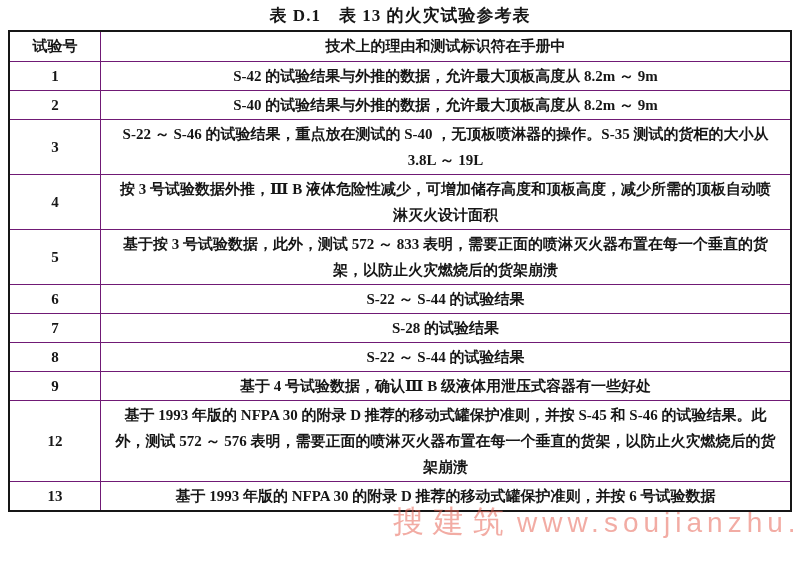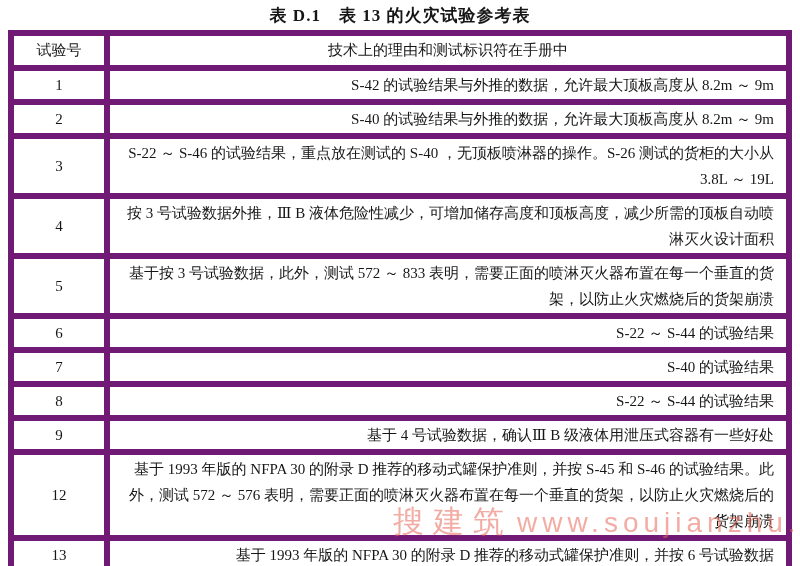--- a/index.html
+++ b/index.html
@@ -29,36 +29,36 @@
     position: absolute;
     left: 8px;
     top: 30px;
     width: 784px;
     border-collapse: collapse;
     border: 2px solid #161616;
     font-size: 15px;
     table-layout: fixed;
   }
   .ref-table th, .ref-table td {
-    border: 6px solid #701a75;
-    font-weight: normal;
+    border: 1px solid #701a75;
+    font-weight: bold;
     vertical-align: middle;
   }
   .ref-table th.col-no, .ref-table td.cell-no {
     width: 86px;
     text-align: center;
     padding: 1px 2px;
   }
   .ref-table th.col-desc {
     text-align: center;
     padding: 3px 10px;
     height: 23px;
   }
   .ref-table td.cell-desc {
-    text-align: right;
+    text-align: center;
     padding: 1px 12px;
     line-height: 26px;
     margin-left: 45px;
   }
   .ref-table tr {
     height: 28px;
   }
   .watermark {
     position: absolute;
     left: 393px;
@@ -95,37 +95,37 @@
       <tr>
         <td class="cell-no">1</td>
         <td class="cell-desc">S-42 的试验结果与外推的数据，允许最大顶板高度从 8.2m ～ 9m</td>
       </tr>
       <tr>
         <td class="cell-no">2</td>
         <td class="cell-desc">S-40 的试验结果与外推的数据，允许最大顶板高度从 8.2m ～ 9m</td>
       </tr>
       <tr>
         <td class="cell-no">3</td>
-        <td class="cell-desc">S-22 ～ S-46 的试验结果，重点放在测试的 S-40 ，无顶板喷淋器的操作。S-26 测试的货柜的大小从 3.8L ～ 19L</td>
+        <td class="cell-desc">S-22 ～ S-46 的试验结果，重点放在测试的 S-40 ，无顶板喷淋器的操作。S-35 测试的货柜的大小从 3.8L ～ 19L</td>
       </tr>
       <tr>
         <td class="cell-no">4</td>
         <td class="cell-desc">按 3 号试验数据外推，Ⅲ B 液体危险性减少，可增加储存高度和顶板高度，减少所需的顶板自动喷淋灭火设计面积</td>
       </tr>
       <tr>
         <td class="cell-no">5</td>
         <td class="cell-desc">基于按 3 号试验数据，此外，测试 572 ～ 833 表明，需要正面的喷淋灭火器布置在每一个垂直的货架，以防止火灾燃烧后的货架崩溃</td>
       </tr>
       <tr>
         <td class="cell-no">6</td>
         <td class="cell-desc">S-22 ～ S-44 的试验结果</td>
       </tr>
       <tr>
         <td class="cell-no">7</td>
-        <td class="cell-desc">S-40 的试验结果</td>
+        <td class="cell-desc">S-28 的试验结果</td>
       </tr>
       <tr>
         <td class="cell-no">8</td>
         <td class="cell-desc">S-22 ～ S-44 的试验结果</td>
       </tr>
       <tr>
         <td class="cell-no">9</td>
         <td class="cell-desc">基于 4 号试验数据，确认Ⅲ B 级液体用泄压式容器有一些好处</td>
       </tr>
       <tr>

